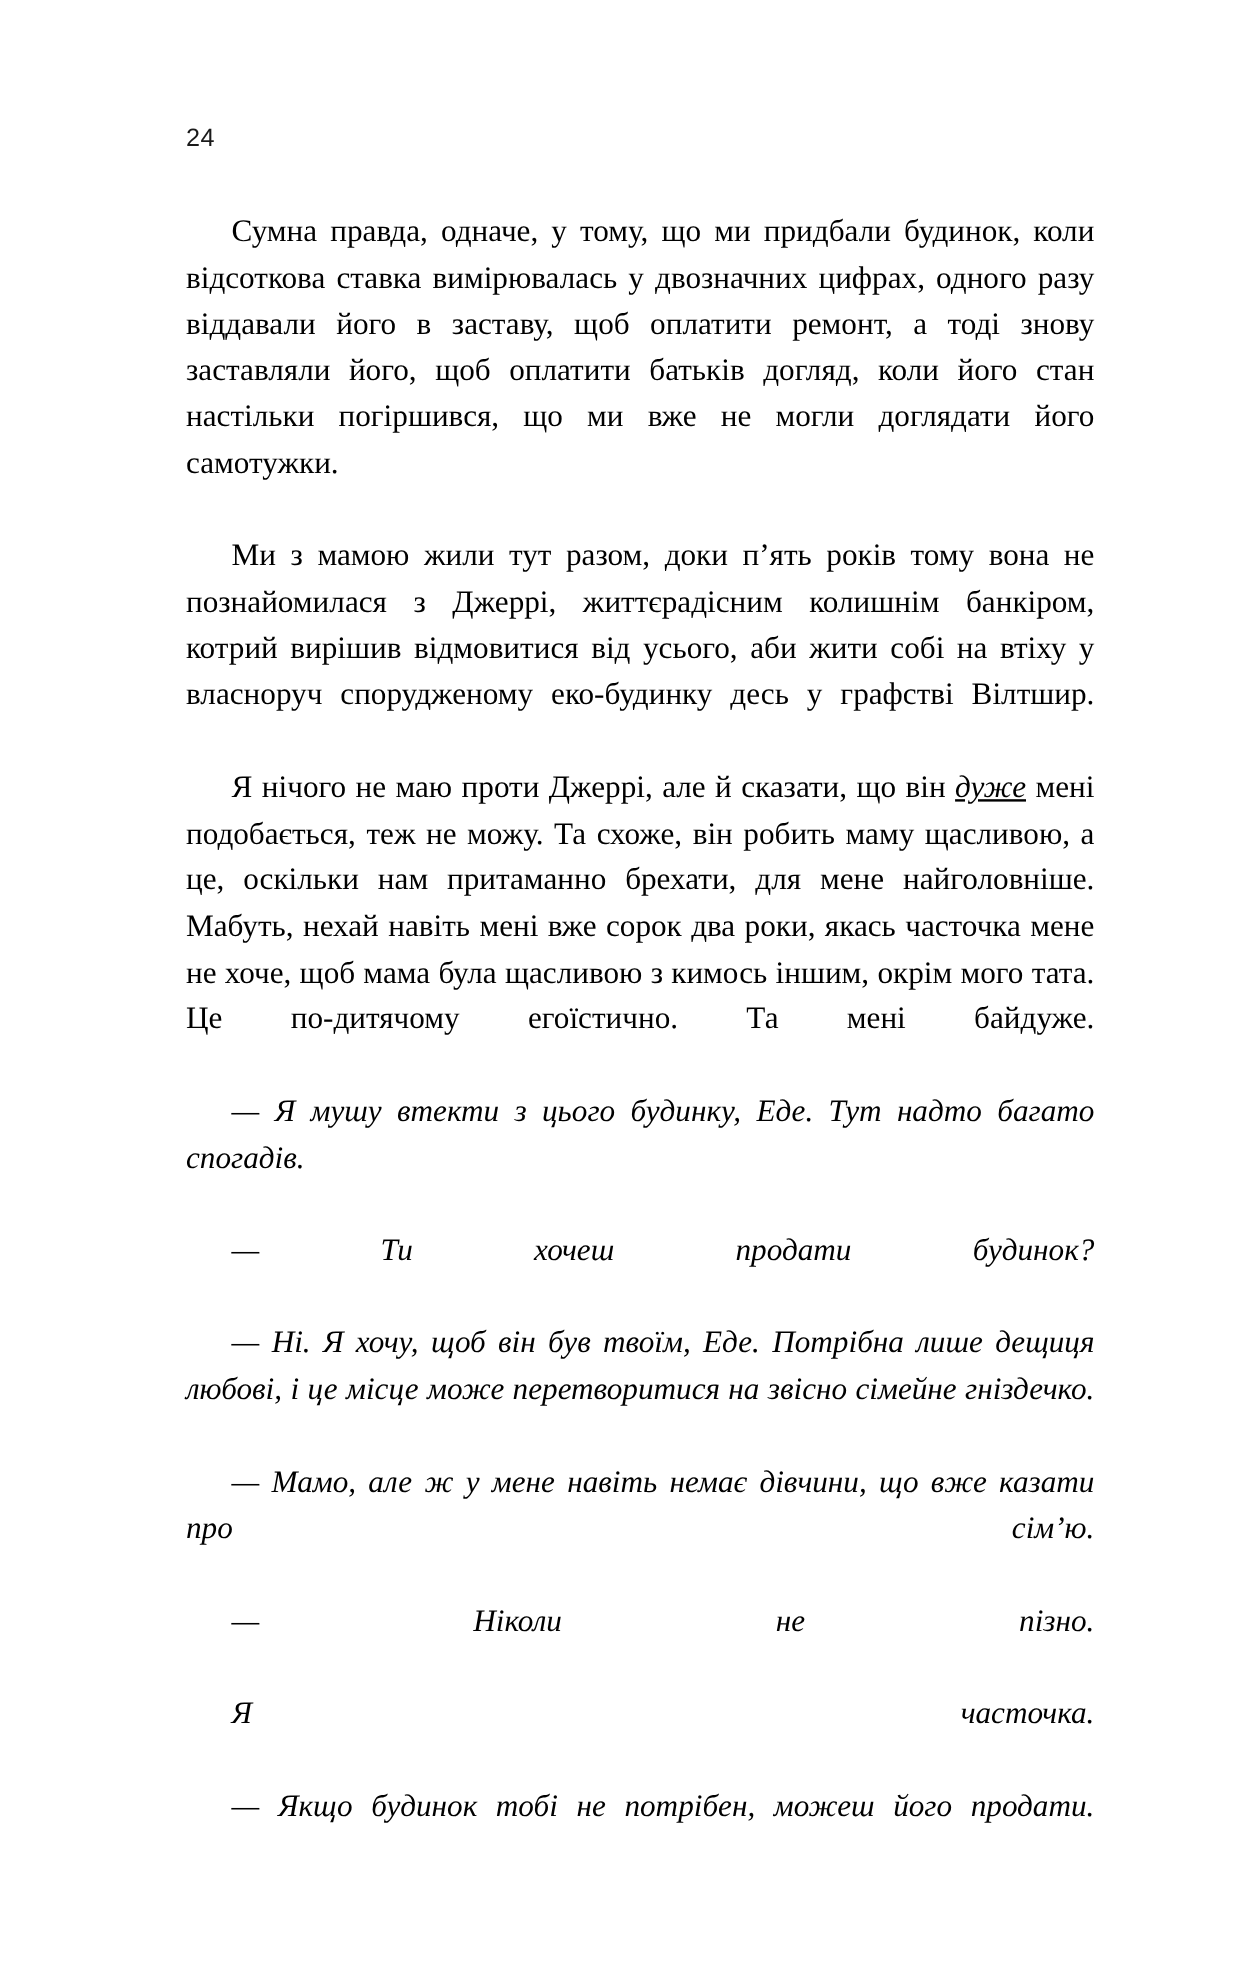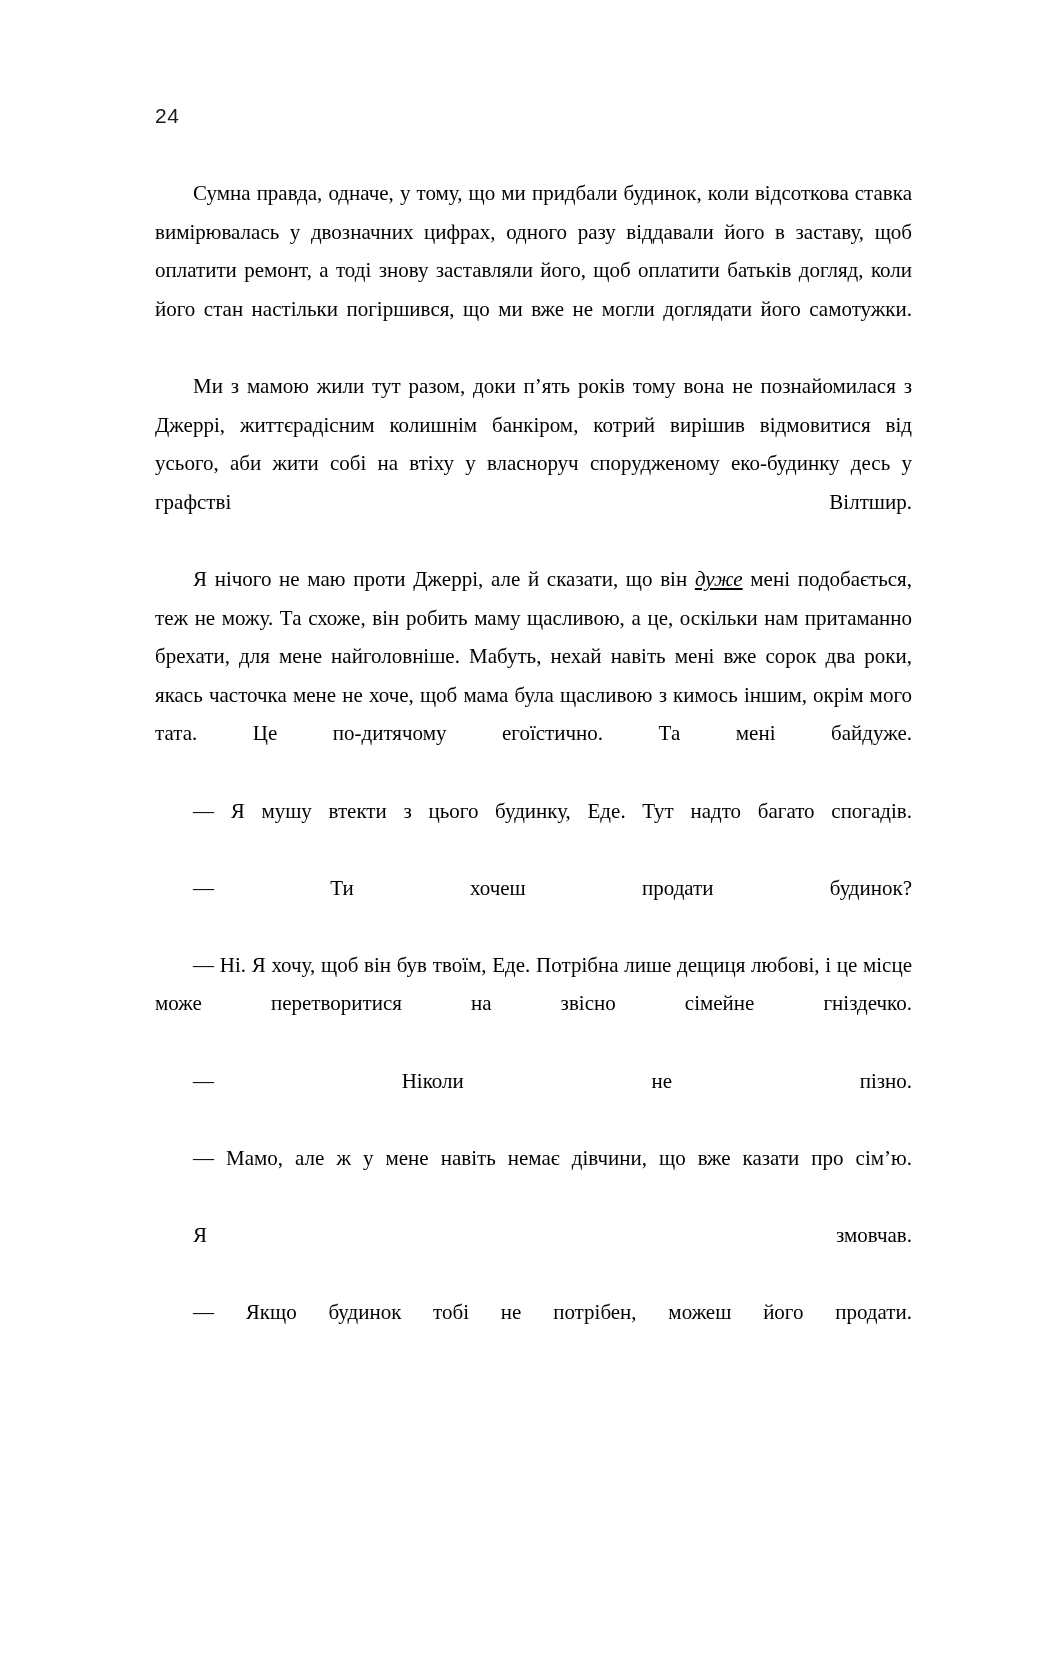--- a/index.html
+++ b/index.html
@@ -41,28 +41,29 @@
     top: 174px;
     width: 757px;
   }
 
   p.para {
     margin: 0;
     padding: 0;
     text-align: justify;
     text-justify: inter-word;
     text-indent: 38px;
-    font-size: 21px;
+    font-size: 26px;
     line-height: 38.6px;
     hyphens: manual;
     -webkit-hyphens: manual;
     word-spacing: 0.2px;
   }
 
   p.para.italic {
+    font-style: italic;
   }
 
   
   p.para::after {
     content: "";
     display: inline-block;
     width: 100%;
   }
 
   em.emph {
@@ -85,22 +86,22 @@
 
     <p class="para"><span>Я нічого не маю проти Джеррі, але й сказати, що він </span><em class="emph">дуже</em><span> мені подобається, теж не можу. Та схоже, він робить маму щасливою, а це, оскільки нам притаманно брехати, для мене найголовніше. Мабуть, нехай навіть мені вже сорок два роки, якась часточка мене не хоче, щоб мама була щасливою з кимось іншим, окрім мого тата. Це по-дитячому егоїстично. Та мені байдуже.</span></p>
 
 
     <p class="para italic">— Я мушу втекти з цього будинку, Еде. Тут надто багато спогадів.</p>
 
     <p class="para italic">— Ти хочеш продати будинок?</p>
 
     <p class="para italic">— Ні. Я хочу, щоб він був твоїм, Еде. Потрібна лише дещиця любові, і це місце може перетворитися на звісно сімейне гніздечко.</p>
 
+    <p class="para italic">— Мамо, але ж у мене навіть немає дівчини, що вже казати про сім’ю.</p>
+
     <p class="para italic">— Ніколи не пізно.</p>
 
-    <p class="para italic">— Мамо, але ж у мене навіть немає дівчини, що вже казати про сім’ю.</p>
-
-    <p class="para italic">Я змовчав.</p>
+    <p class="para italic">Я часточка.</p>
 
     <p class="para italic">— Якщо будинок тобі не потрібен, можеш його продати.</p>
 
   </div>
 </div>
 
 </body></html>

